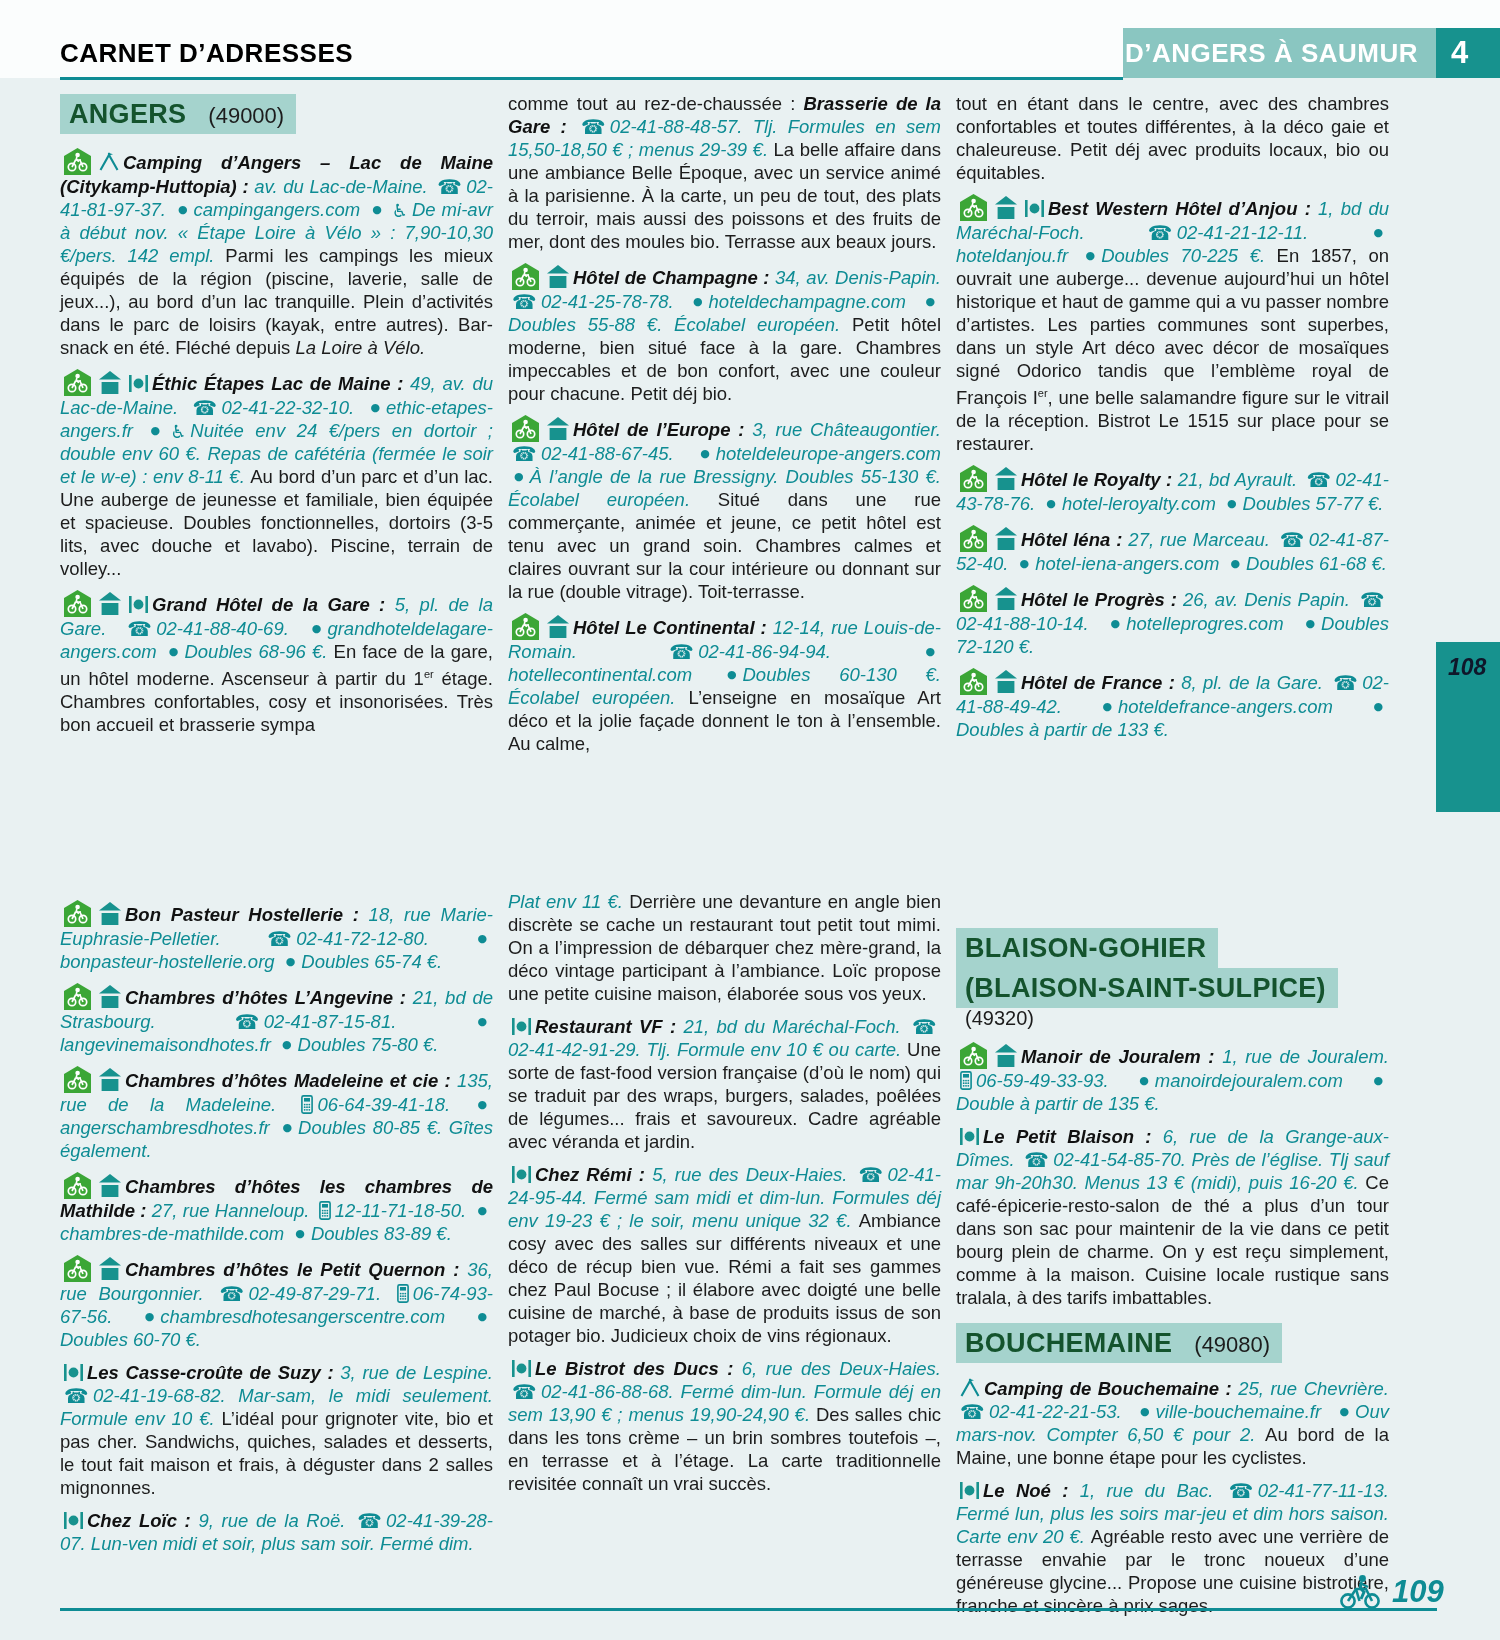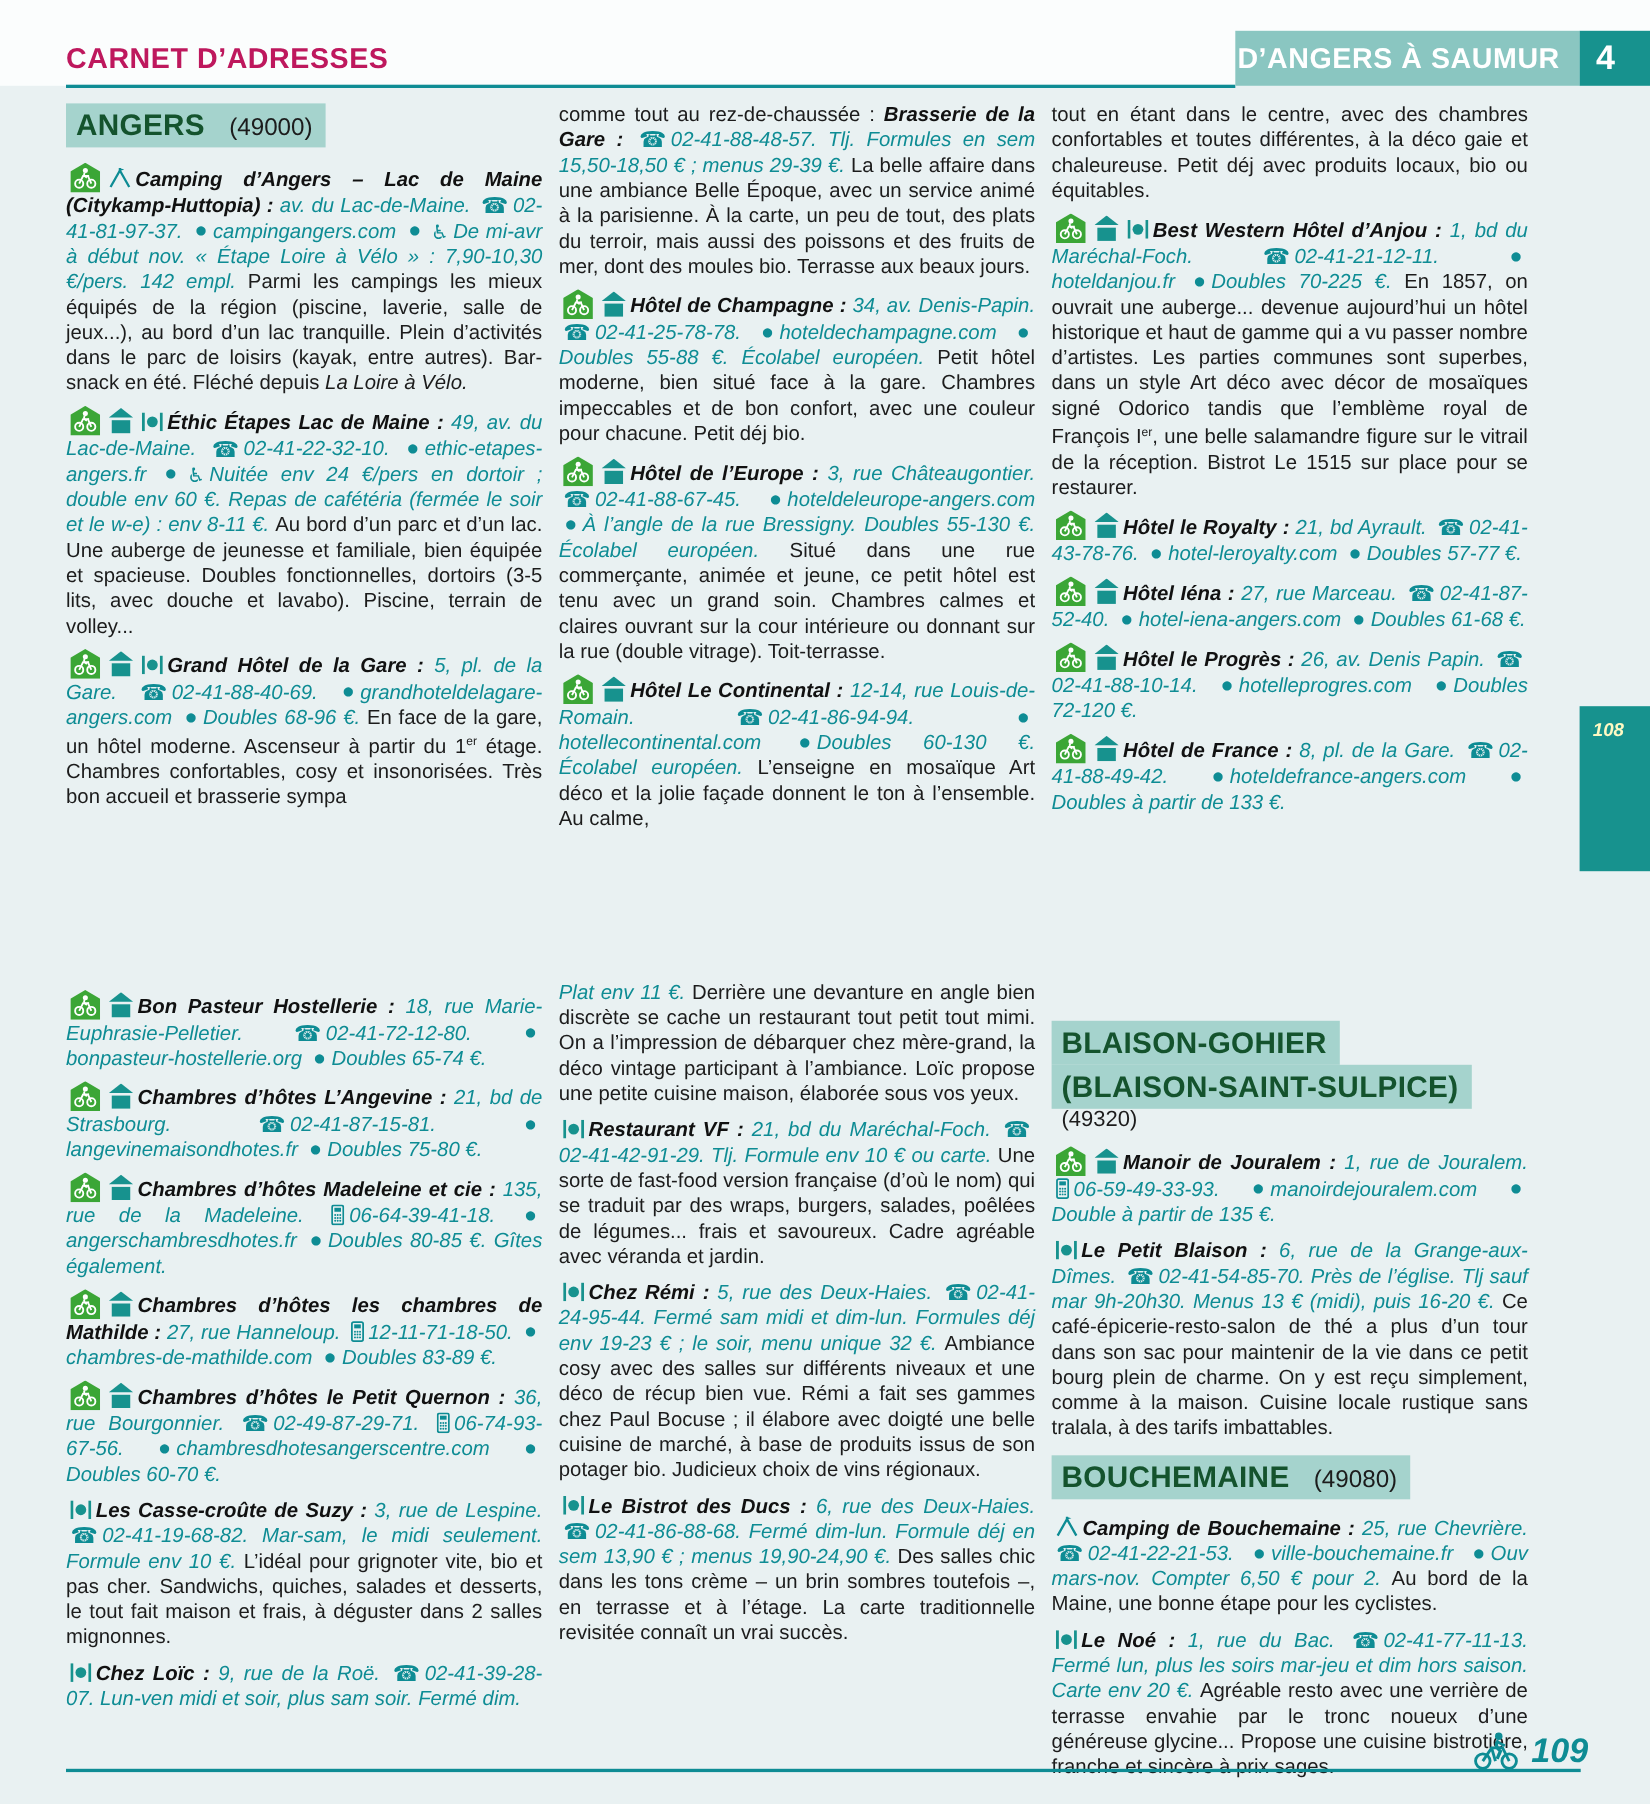--- a/index.html
+++ b/index.html
@@ -4,21 +4,21 @@
 <style>
   html,body{margin:0;padding:0;}
   body{
     width:1500px;height:1640px;position:relative;overflow:hidden;
     background:#e9f1f2;
     font-family:"Liberation Sans",sans-serif;
     color:#1c1c1c;
   }
   
   .header-strip{position:absolute;top:0;left:0;width:1500px;height:78px;background:#fbfdfd;}
-  .header-title{position:absolute;left:60px;top:38px;font-size:26px;font-weight:bold;color:#be185d;letter-spacing:.5px;}
+  .header-title{position:absolute;left:60px;top:38px;font-size:26px;font-weight:bold;color:#000000;letter-spacing:.5px;}
   .header-rule{position:absolute;left:60px;top:77px;width:1063px;height:3px;background:#0e8c94;}
   .header-bar{position:absolute;left:1123px;top:28px;width:313px;height:50px;background:#8ac6c1;
     display:flex;align-items:center;justify-content:flex-end;padding-right:18px;box-sizing:border-box;
     color:#fff;font-weight:bold;font-size:26px;letter-spacing:.5px;}
   .header-num{position:absolute;left:1436px;top:28px;width:64px;height:50px;background:#17928e;
     display:flex;align-items:center;padding-left:15px;box-sizing:border-box;
     color:#fff;font-weight:bold;font-size:31px;}
   
   .cols{position:absolute;left:60px;width:1330px;display:flex;gap:15px;}
   .cols-top{top:92px;}
@@ -41,22 +41,22 @@
   .ic-tent{vertical-align:-2px;}
   .ic-mobile{vertical-align:-3px;}
   
   .section-head{margin:2px 0 14px;}
   .sh-line{line-height:1;}
   .sh-hl{display:inline-block;background:#a5d3cd;padding:7px 12px 6px 9px;}
   .sh-bold{font-size:27px;font-weight:bold;color:#14532d;letter-spacing:.3px;}
   .sh-normal{font-size:22px;color:#1c1c1c;margin-left:22px;}
   .sh-out{margin-left:9px;font-size:20px;color:#1c1c1c;}
   
-  .page-tab{position:absolute;left:1436px;top:642px;width:64px;height:150px;background:#17928e;
-    color:#fef9c3;font-style:italic;font-weight:bold;font-size:17px;
+  .page-tab{position:absolute;left:1436px;top:642px;width:64px;height:170px;background:#17928e;
+    color:#0f172a;font-style:italic;font-weight:bold;font-size:23px;
     padding:12px 0 0 12px;box-sizing:border-box;}
   .footer{position:absolute;left:60px;top:1580px;width:1377px;height:60px;}
   .footer-line{position:absolute;left:0;top:28px;width:1377px;height:2.5px;background:#0e8c94;}
   .footer-bike{position:absolute;left:1278px;top:-6px;line-height:0;}
   .footer-num{position:absolute;left:1332px;top:-6px;font-style:italic;font-weight:bold;font-size:31px;color:#0e8c94;}
 </style>
 </head>
 <body>
 
 <div class="header-strip"></div>

